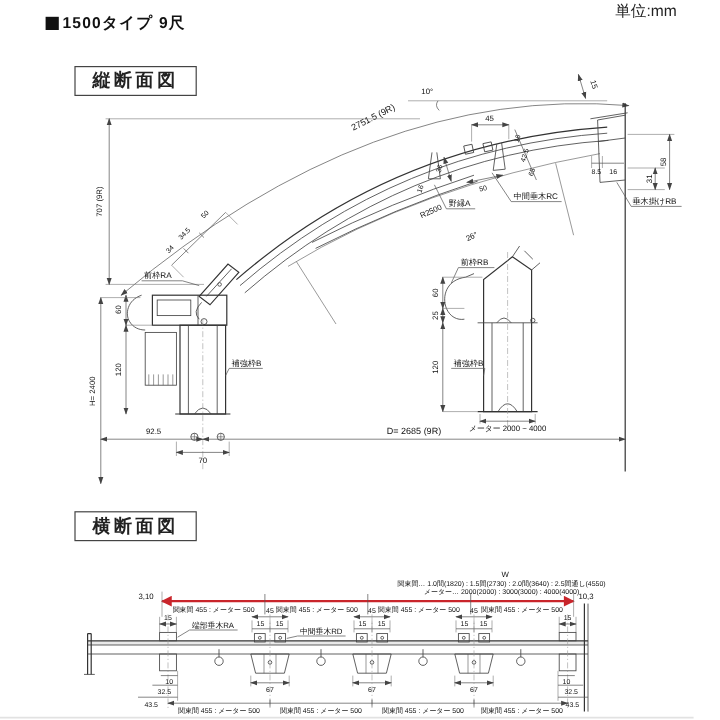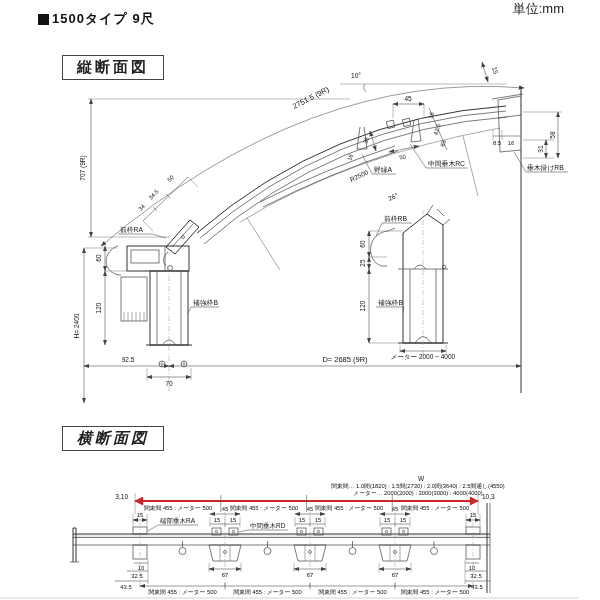--- a/index.html
+++ b/index.html
@@ -4,21 +4,21 @@
 <style>
   html,body{margin:0;padding:0;background:#fff;}
   .sheet{position:relative;width:578px;height:600px;background:#fff;overflow:hidden;
          font-family:"Liberation Sans",sans-serif;color:#111;}
   .title{position:absolute;left:38px;top:10px;display:flex;align-items:center;
          font-size:13px;font-weight:bold;letter-spacing:1px;}
   .title .sq{width:11px;height:11px;background:#111;margin-right:3px;}
   .unit{position:absolute;right:14px;top:0;font-size:13px;color:#222;}
   .secbox{position:absolute;left:62px;border:1.2px solid #444;background:#fff;
           font-size:15px;font-weight:bold;letter-spacing:3px;padding:2px 14px;color:#222;}
-  #box1{top:55px;} #box2{top:426px;font-style:italic;}
+  #box1{top:55px;} #box2{top:426px;}
   svg{position:absolute;left:0;top:0;}
   .s1{stroke:#333;stroke-width:1;fill:none;}
   .s2{stroke:#444;stroke-width:.7;fill:none;}
   .s3{stroke:#555;stroke-width:.5;fill:none;}
   .dim{stroke:#555;stroke-width:.6;fill:none;}
   .ext{stroke:#777;stroke-width:.5;fill:none;}
   .cl{stroke:#999;stroke-width:.5;stroke-dasharray:5 2 1 2;fill:none;}
   .red{stroke:#c9252b;stroke-width:1.8;fill:none;}
   text{fill:#111;font-size:6.5px;font-family:"Liberation Sans",sans-serif;}
   .t5{font-size:5.8px;} .tb{font-size:7.5px;} .lbl{font-size:6.8px;}

